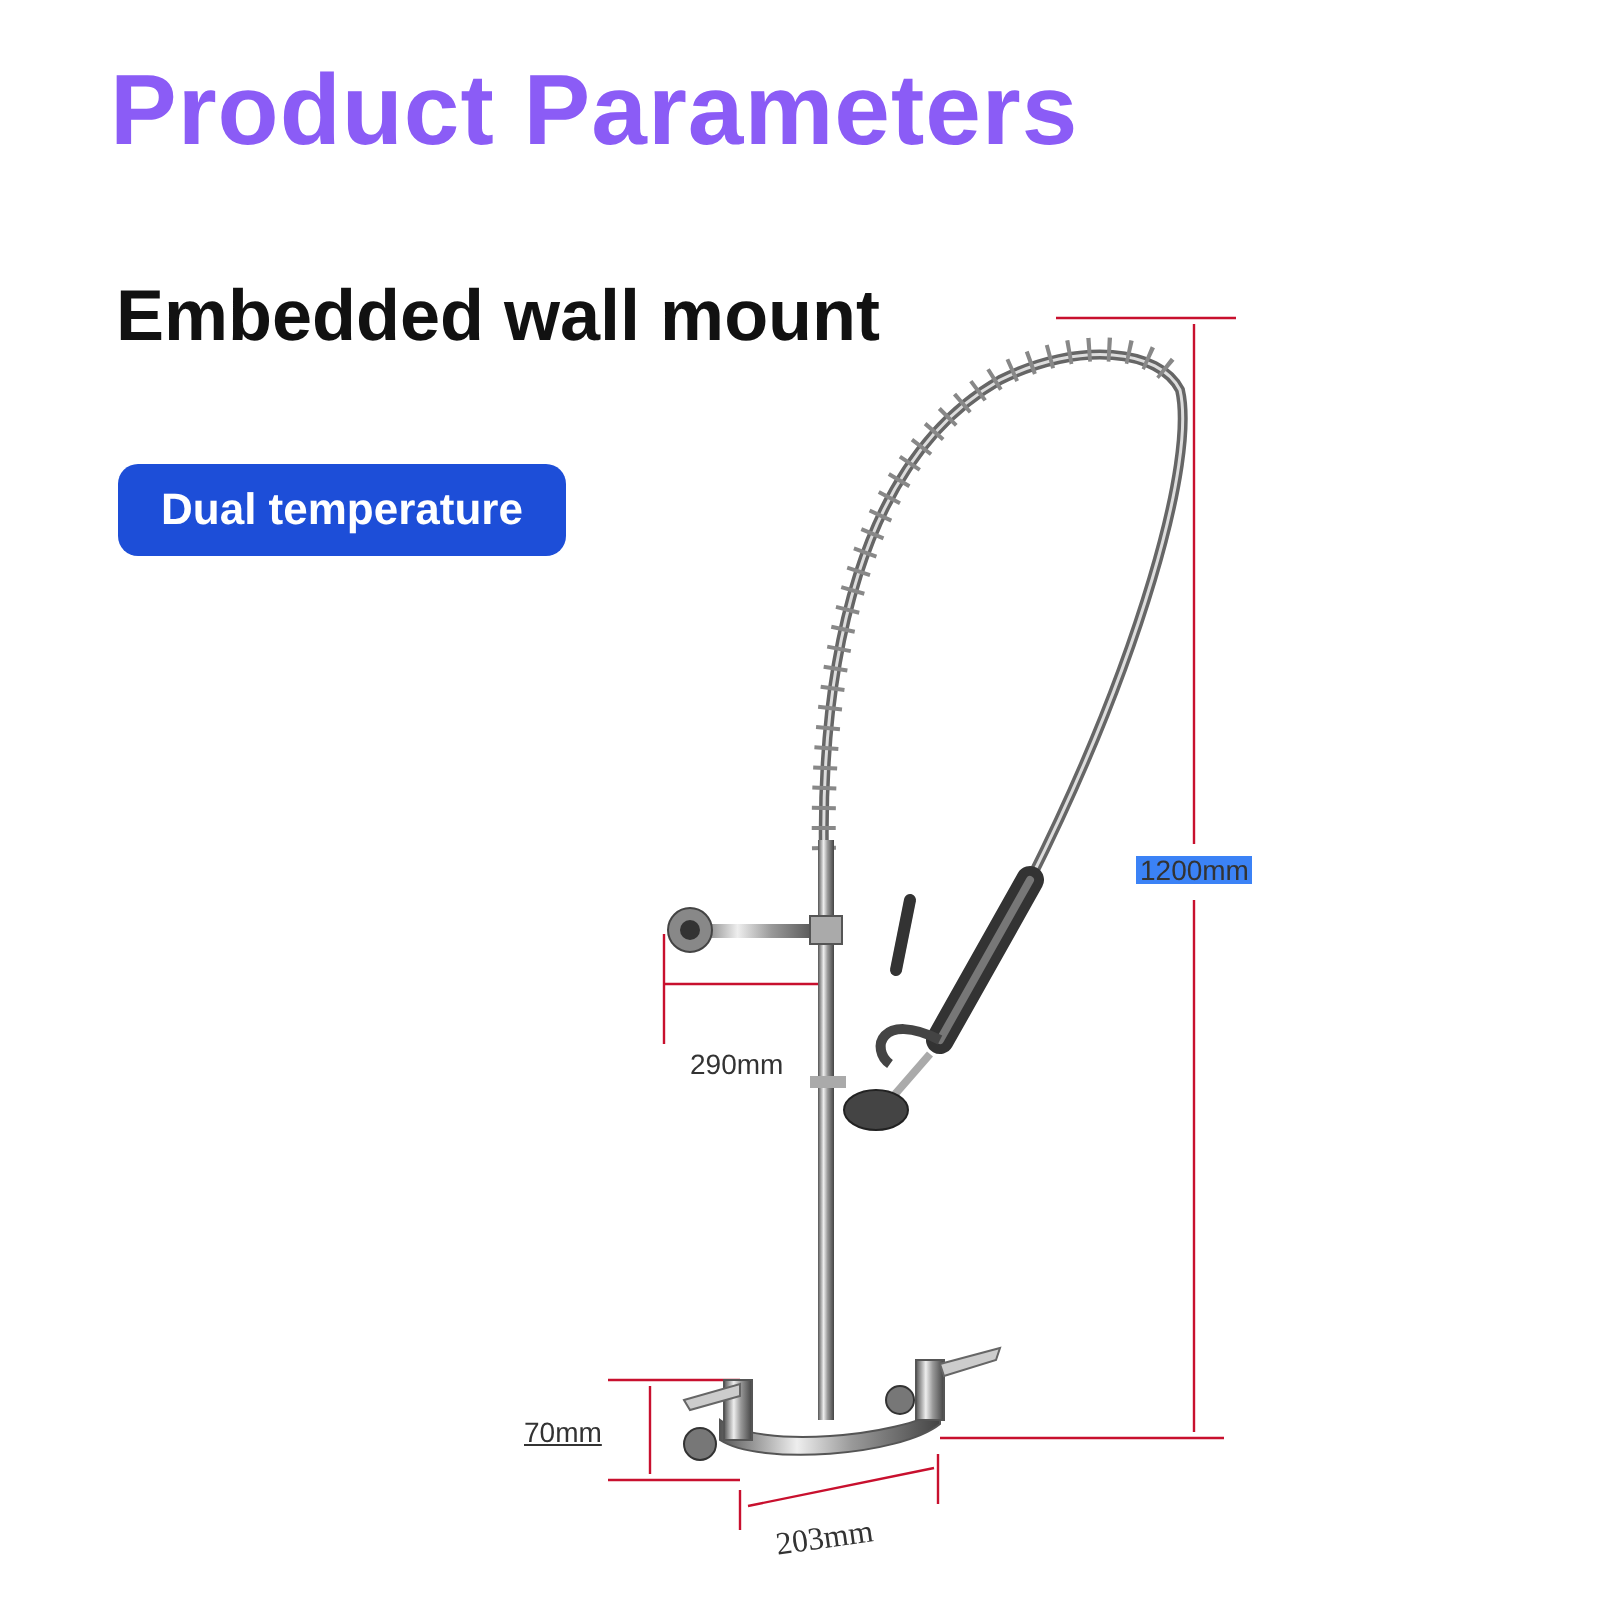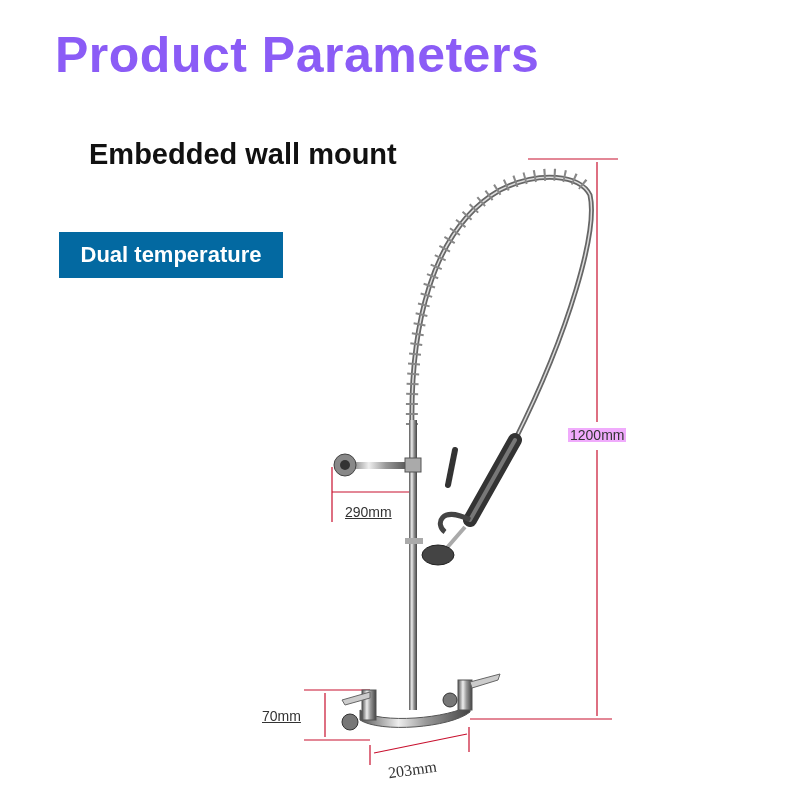--- a/index.html
+++ b/index.html
@@ -1,19 +1,19 @@
 <!DOCTYPE html>
 <html><head>
 <meta charset="utf-8">
 <style>
   html,body{margin:0;padding:0;background:#fff;}
   body{width:800px;height:800px;position:relative;overflow:hidden;font-family:"Liberation Sans","DejaVu Sans",sans-serif;}
   .title{position:absolute;left:55px;top:30px;font-size:50px;font-weight:bold;color:#8b5cf6;letter-spacing:0.5px;line-height:1;}
-  .subtitle{position:absolute;left:58px;top:140px;font-size:29px;font-weight:bold;color:#111;line-height:1;margin-left:31px;}
-  .badge{position:absolute;left:59px;top:232px;width:224px;height:46px;background:#0369a1;color:#fff;font-size:22px;font-weight:bold;display:flex;align-items:center;justify-content:center;}
+  .subtitle{position:absolute;left:58px;top:140px;font-size:36px;font-weight:bold;color:#111;line-height:1;}
+  .badge{position:absolute;left:59px;top:232px;width:224px;height:46px;background:#1d4ed8;color:#fff;font-size:22px;font-weight:bold;display:flex;align-items:center;justify-content:center;border-radius:10px;}
   .dim{position:absolute;font-size:14px;color:#333;line-height:1;}
   .dim.serif{font-family:"Liberation Serif","DejaVu Serif",serif;font-size:16px;}
   svg.art{position:absolute;left:0;top:0;}
 </style>
 </head>
 <body>
 
 <div class="title">Product Parameters</div>
 <div class="subtitle">Embedded wall mount</div>
 <div class="badge">Dual temperature</div>
@@ -70,16 +70,16 @@
     <path d="M360 710 C 380 725, 450 718, 470 705 L 470 712 C 450 728, 380 733, 360 720 Z" fill="url(#chrome)" stroke="#555"></path>
     <rect x="362" y="690" width="14" height="30" fill="url(#chrome)" stroke="#555"></rect>
     <rect x="458" y="680" width="14" height="30" fill="url(#chrome)" stroke="#555"></rect>
     <path d="M342 700 L 370 692 L 370 698 L 345 705 Z" fill="#ccc" stroke="#666"></path>
     <path d="M470 682 L 500 674 L 498 680 L 472 688 Z" fill="#ccc" stroke="#666"></path>
     <circle cx="350" cy="722" r="8" fill="#777" stroke="#333"></circle>
     <circle cx="450" cy="700" r="7" fill="#777" stroke="#333"></circle>
   </g>
 </svg>
 
-<div class="dim" style="left:568px;top:428px;background:#f0abfc;padding:0 2px;">1200mm</div>
-<div class="dim" style="left:345px;top:505px;text-decoration:underline;">290mm</div>
+<div class="dim" style="left:568px;top:428px;background:#3b82f6;padding:0 2px;">1200mm</div>
+<div class="dim" style="left:345px;top:525px;">290mm</div>
 <div class="dim" style="left:262px;top:709px;text-decoration:underline;">70mm</div>
 <div class="dim serif" style="left:388px;top:762px;transform:rotate(-8deg);">203mm</div>
 
 </body></html>

